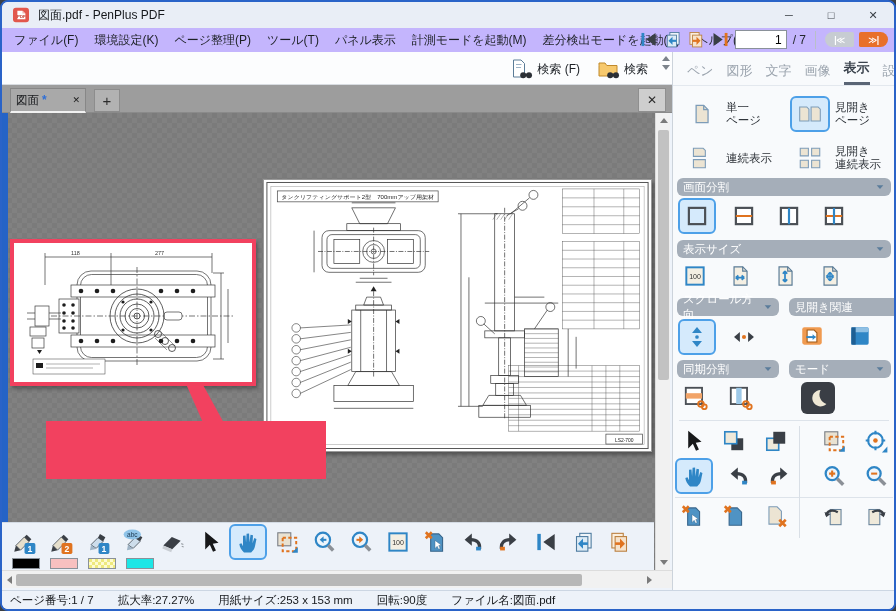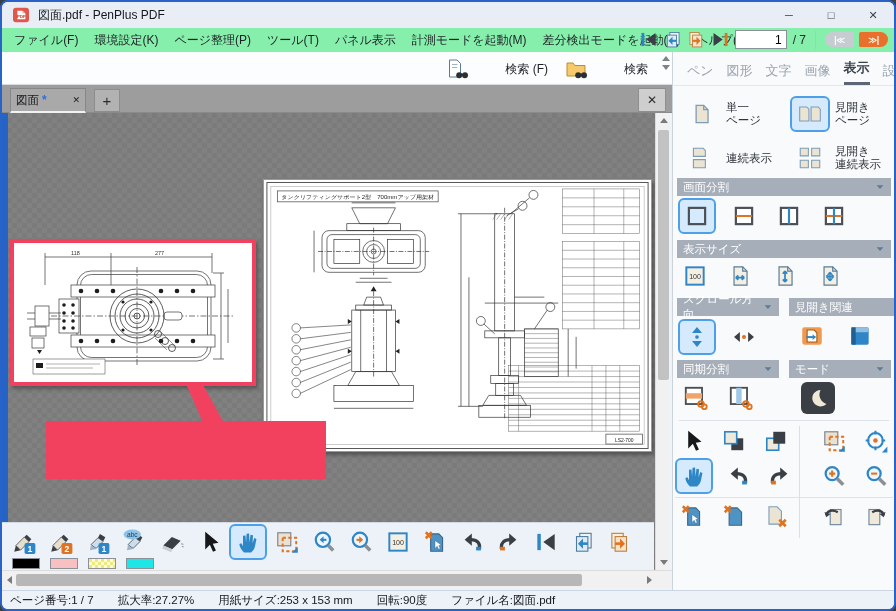--- a/index.html
+++ b/index.html
@@ -7,38 +7,38 @@
   body { font-family:"Liberation Sans","DejaVu Sans",sans-serif; }
   .window{position:relative;width:896px;height:611px;border:2px solid #2a63c8;border-radius:8px;overflow:hidden;background:#eef3fa;}
   
   .titlebar{position:absolute;left:0;top:0;width:892px;height:26px;background:#e9eef6;display:flex;align-items:center;}
   .appicon{width:18px;height:16px;margin:0 8px 0 10px;display:block;}
   .appicon svg{width:100%;height:100%;display:block;}
   .wtitle{font-size:12px;color:#15181c;}
   .wctrls{position:absolute;right:0;top:0;height:26px;display:flex;}
   .wbtn{width:42px;height:26px;display:flex;align-items:center;justify-content:center;font-size:11px;color:#3c4148;cursor:default;}
   
-  .menurow{position:absolute;left:0;top:26px;width:892px;height:24px;background:#86efac;display:flex;align-items:center;}
+  .menurow{position:absolute;left:0;top:26px;width:892px;height:24px;background:#c4b5fd;display:flex;align-items:center;}
   .menubar{display:flex;align-items:center;padding-left:4px;}
   .mitem{font-size:12px;color:#1d2126;padding:3px 8px;white-space:nowrap;}
   .navcluster{position:absolute;right:6px;top:1px;display:flex;align-items:center;gap:4px;}
   .navic{width:21px;height:21px;display:block;}
   .navic svg{width:100%;height:100%;}
   .pageinput{width:52px;height:19px;border:1px solid #8a9199;background:#fff;font-size:12px;text-align:right;padding-right:4px;font-family:inherit;}
   .pagetotal{font-size:12px;color:#23272c;margin-left:2px;}
   .navsep{width:1px;height:18px;background:#b9c0c8;margin:0 5px;}
   .pill{height:15px;min-width:29px;border-radius:8px;font-size:8.5px;font-weight:bold;color:#fff;display:flex;align-items:center;justify-content:center;padding:0 4px;letter-spacing:-.5px;}
   .pill.grey{background:#c7ccd2;border-radius:8px 2px 2px 8px;}
   .pill.orange{background:#e8702a;border-radius:2px 8px 8px 2px;margin-left:1px;}
   
   .toolrow{position:absolute;left:0;top:50px;width:670px;height:33px;background:#fcfdfe;border-bottom:1px solid #d8dce1;}
   .searchbtns{position:absolute;right:20px;top:3px;display:flex;gap:8px;}
   .sbtn{display:flex;align-items:center;gap:4px;border:none;background:transparent;padding:2px 4px;font-family:inherit;}
   .sbtn .ic{width:24px;height:24px;}
-  .sbtn .slabel{font-size:12px;color:#1d2126;white-space:nowrap;margin-left:32px;}
+  .sbtn .slabel{font-size:12px;color:#1d2126;white-space:nowrap;}
   .ovflw{position:absolute;right:2px;top:4px;display:flex;flex-direction:column;gap:4px;align-items:center;}
   .ovflw i{display:block;width:0;height:0;border-left:4px solid transparent;border-right:4px solid transparent;}
   .ovflw .up{border-bottom:5px solid #7c838b;}
   .ovflw .dn{border-top:5px solid #7c838b;}
   
   .tabbar{position:absolute;left:0;top:83px;width:670px;height:28px;background:#9d9d9d;border-bottom:1px solid #8a8a8a;}
   .doctab{position:absolute;left:8px;top:3px;width:76px;height:25px;background:#a9a9a9;border:1px solid #878787;border-bottom:none;display:flex;align-items:center;padding:0 5px;border-bottom:2px solid #f2f2f2;}
   .doctab .tlabel{font-size:11.5px;color:#16181b;}
   .doctab .mod{font-size:12px;color:#2f6fd6;margin-left:3px;font-weight:bold;}
   .doctab .tclose{margin-left:auto;font-size:9px;color:#222;}
@@ -84,21 +84,21 @@
   .sidepanel{position:absolute;left:670px;top:50px;width:222px;height:538px;background:#f8fafc;border-left:1px solid #ccd3db;}
   .ptabs{position:absolute;left:0;top:4px;width:222px;height:30px;display:flex;align-items:flex-end;padding:0 0 0 14px;gap:13px;border-bottom:1px solid #e3e8ee;}
   .ptab{font-size:13px;color:#9aa3ad;padding-bottom:5px;white-space:nowrap;}
   .ptab.active{color:#3b434d;font-weight:bold;border-bottom:3px solid #5a6575;}
   .viewmodes{position:absolute;left:2px;top:40px;width:218px;display:grid;grid-template-columns:109px 109px;grid-auto-rows:44px;}
   .vm{display:flex;align-items:center;gap:5px;padding-left:6px;}
   .vmicon{width:40px;height:36px;display:flex;align-items:center;justify-content:center;flex:0 0 auto;}
   .vmicon svg{width:26px;height:26px;}
   .vmicon.sel{background:#d5eafc;border:2px solid #4da0e8;border-radius:6px;}
   .vmlabel{font-size:11.5px;color:#2a2f35;white-space:pre-line;line-height:13px;font-family:Liberation Serif, serif;}
-  .phead{position:absolute;height:18px;background:#a5aeb9;color:#fff;font-size:11.5px;display:flex;align-items:center;justify-content:space-between;padding:0 6px;}
+  .phead{position:absolute;height:18px;background:#a5aeb9;color:#fff;font-size:11.5px;display:flex;align-items:center;justify-content:space-between;padding:0 6px;border-radius:6px;}
   .phead svg{width:10px;height:10px;}
   .pgroup{position:absolute;display:flex;gap:11px;align-items:center;}
   .pdivider{position:absolute;left:6px;width:210px;height:1px;background:#dde3ea;}
   .ptools{position:absolute;left:2px;top:374px;width:218px;}
   .ptools .prow{display:flex;gap:8px;align-items:center;margin-bottom:2px;}
   .ptools .pcell{width:14px;}
   .ptools .vline{position:absolute;left:124px;top:0;width:1px;height:112px;background:#d9dfe6;}
   .ptools hr{border:none;border-top:1px solid #dde3ea;margin:3px 0;}
   
   .statusbar{position:absolute;left:0;top:588px;width:892px;height:19px;background:#edf2f9;border-top:1px solid #ccd6e3;display:flex;align-items:center;gap:24px;padding-left:8px;}

